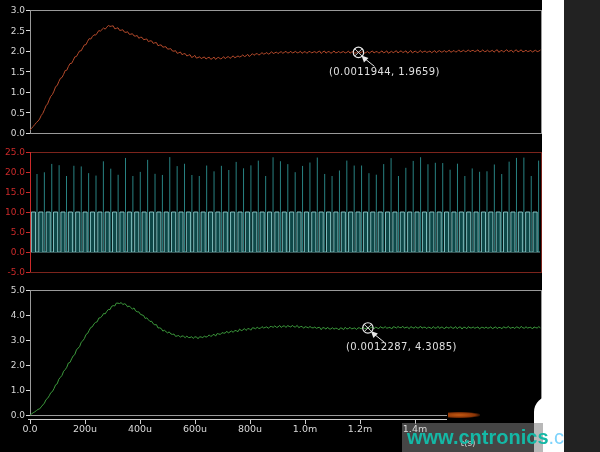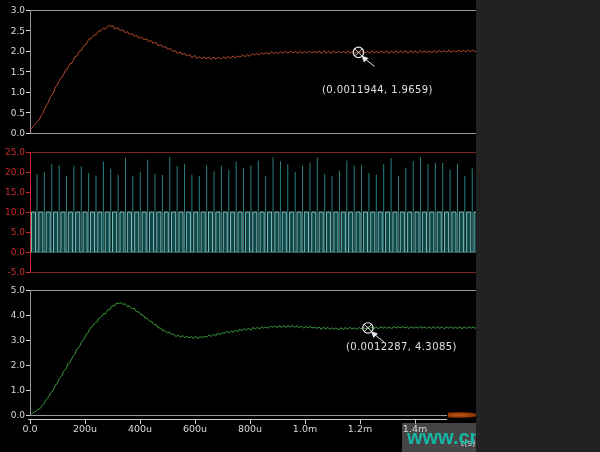--- a/index.html
+++ b/index.html
@@ -1,16 +1,16 @@
 <!DOCTYPE html>
 <html><head>
 <meta charset="utf-8">
 <style>
   html,body{margin:0;padding:0;background:#222;}
-  .stage{position:relative;width:476px;height:452px;background:#000;overflow:hidden;
+  .stage{position:relative;width:564px;height:452px;background:#000;overflow:hidden;
          font-family:"DejaVu Sans",sans-serif;}
   svg{position:absolute;left:0;top:0;}
   #plots{z-index:1;}
   #overlay{z-index:5;pointer-events:none;}
   .smear{position:absolute;left:448px;top:412px;width:32px;height:6px;z-index:2;
          background:radial-gradient(ellipse at 35% 50%, #c65a12 0%, #8a3406 55%, rgba(0,0,0,0) 78%);
          filter:blur(0.7px);}
   .white-strip{position:absolute;left:542px;top:0;width:58px;height:452px;background:#fff;z-index:3;}
   .white-bulge{position:absolute;left:534px;top:396px;width:66px;height:56px;background:#fff;
                border-radius:16px 0 0 0;z-index:3;}
@@ -113,16 +113,16 @@
       <text x="30" y="432" text-anchor="middle" fill="#d9d9d9" font-size="9.5px" font-family="DejaVu Sans, sans-serif">0.0</text>
       <text x="85" y="432" text-anchor="middle" fill="#d9d9d9" font-size="9.5px" font-family="DejaVu Sans, sans-serif">200u</text>
       <text x="140" y="432" text-anchor="middle" fill="#d9d9d9" font-size="9.5px" font-family="DejaVu Sans, sans-serif">400u</text>
       <text x="195" y="432" text-anchor="middle" fill="#d9d9d9" font-size="9.5px" font-family="DejaVu Sans, sans-serif">600u</text>
       <text x="250.00000000000003" y="432" text-anchor="middle" fill="#d9d9d9" font-size="9.5px" font-family="DejaVu Sans, sans-serif">800u</text>
       <text x="305" y="432" text-anchor="middle" fill="#d9d9d9" font-size="9.5px" font-family="DejaVu Sans, sans-serif">1.0m</text>
       <text x="360" y="432" text-anchor="middle" fill="#d9d9d9" font-size="9.5px" font-family="DejaVu Sans, sans-serif">1.2m</text>
       <text x="415.00000000000006" y="432" text-anchor="middle" fill="#d9d9d9" font-size="9.5px" font-family="DejaVu Sans, sans-serif">1.4m</text>
       <text x="468" y="446" text-anchor="middle" fill="#d0d0d0" font-size="9px" font-family="DejaVu Sans, sans-serif">t(s)</text>
     </svg>
-  <div class="annot" id="annot0" style="left: 322px; top: 65.8981px; margin-top: 18px;">(0.0011944, 1.9659)</div>
+  <div class="annot" id="annot0" style="left: 329px; top: 65.8981px;">(0.0011944, 1.9659)</div>
   <div class="annot" id="annot2" style="left: 345.892px; top: 341.465px;">(0.0012287, 4.3085)</div>
   <div class="wm-text"><span class="wm-main">www.cntronics</span><span class="wm-suffix">.com</span></div>
 </div>
 
 </body></html>

